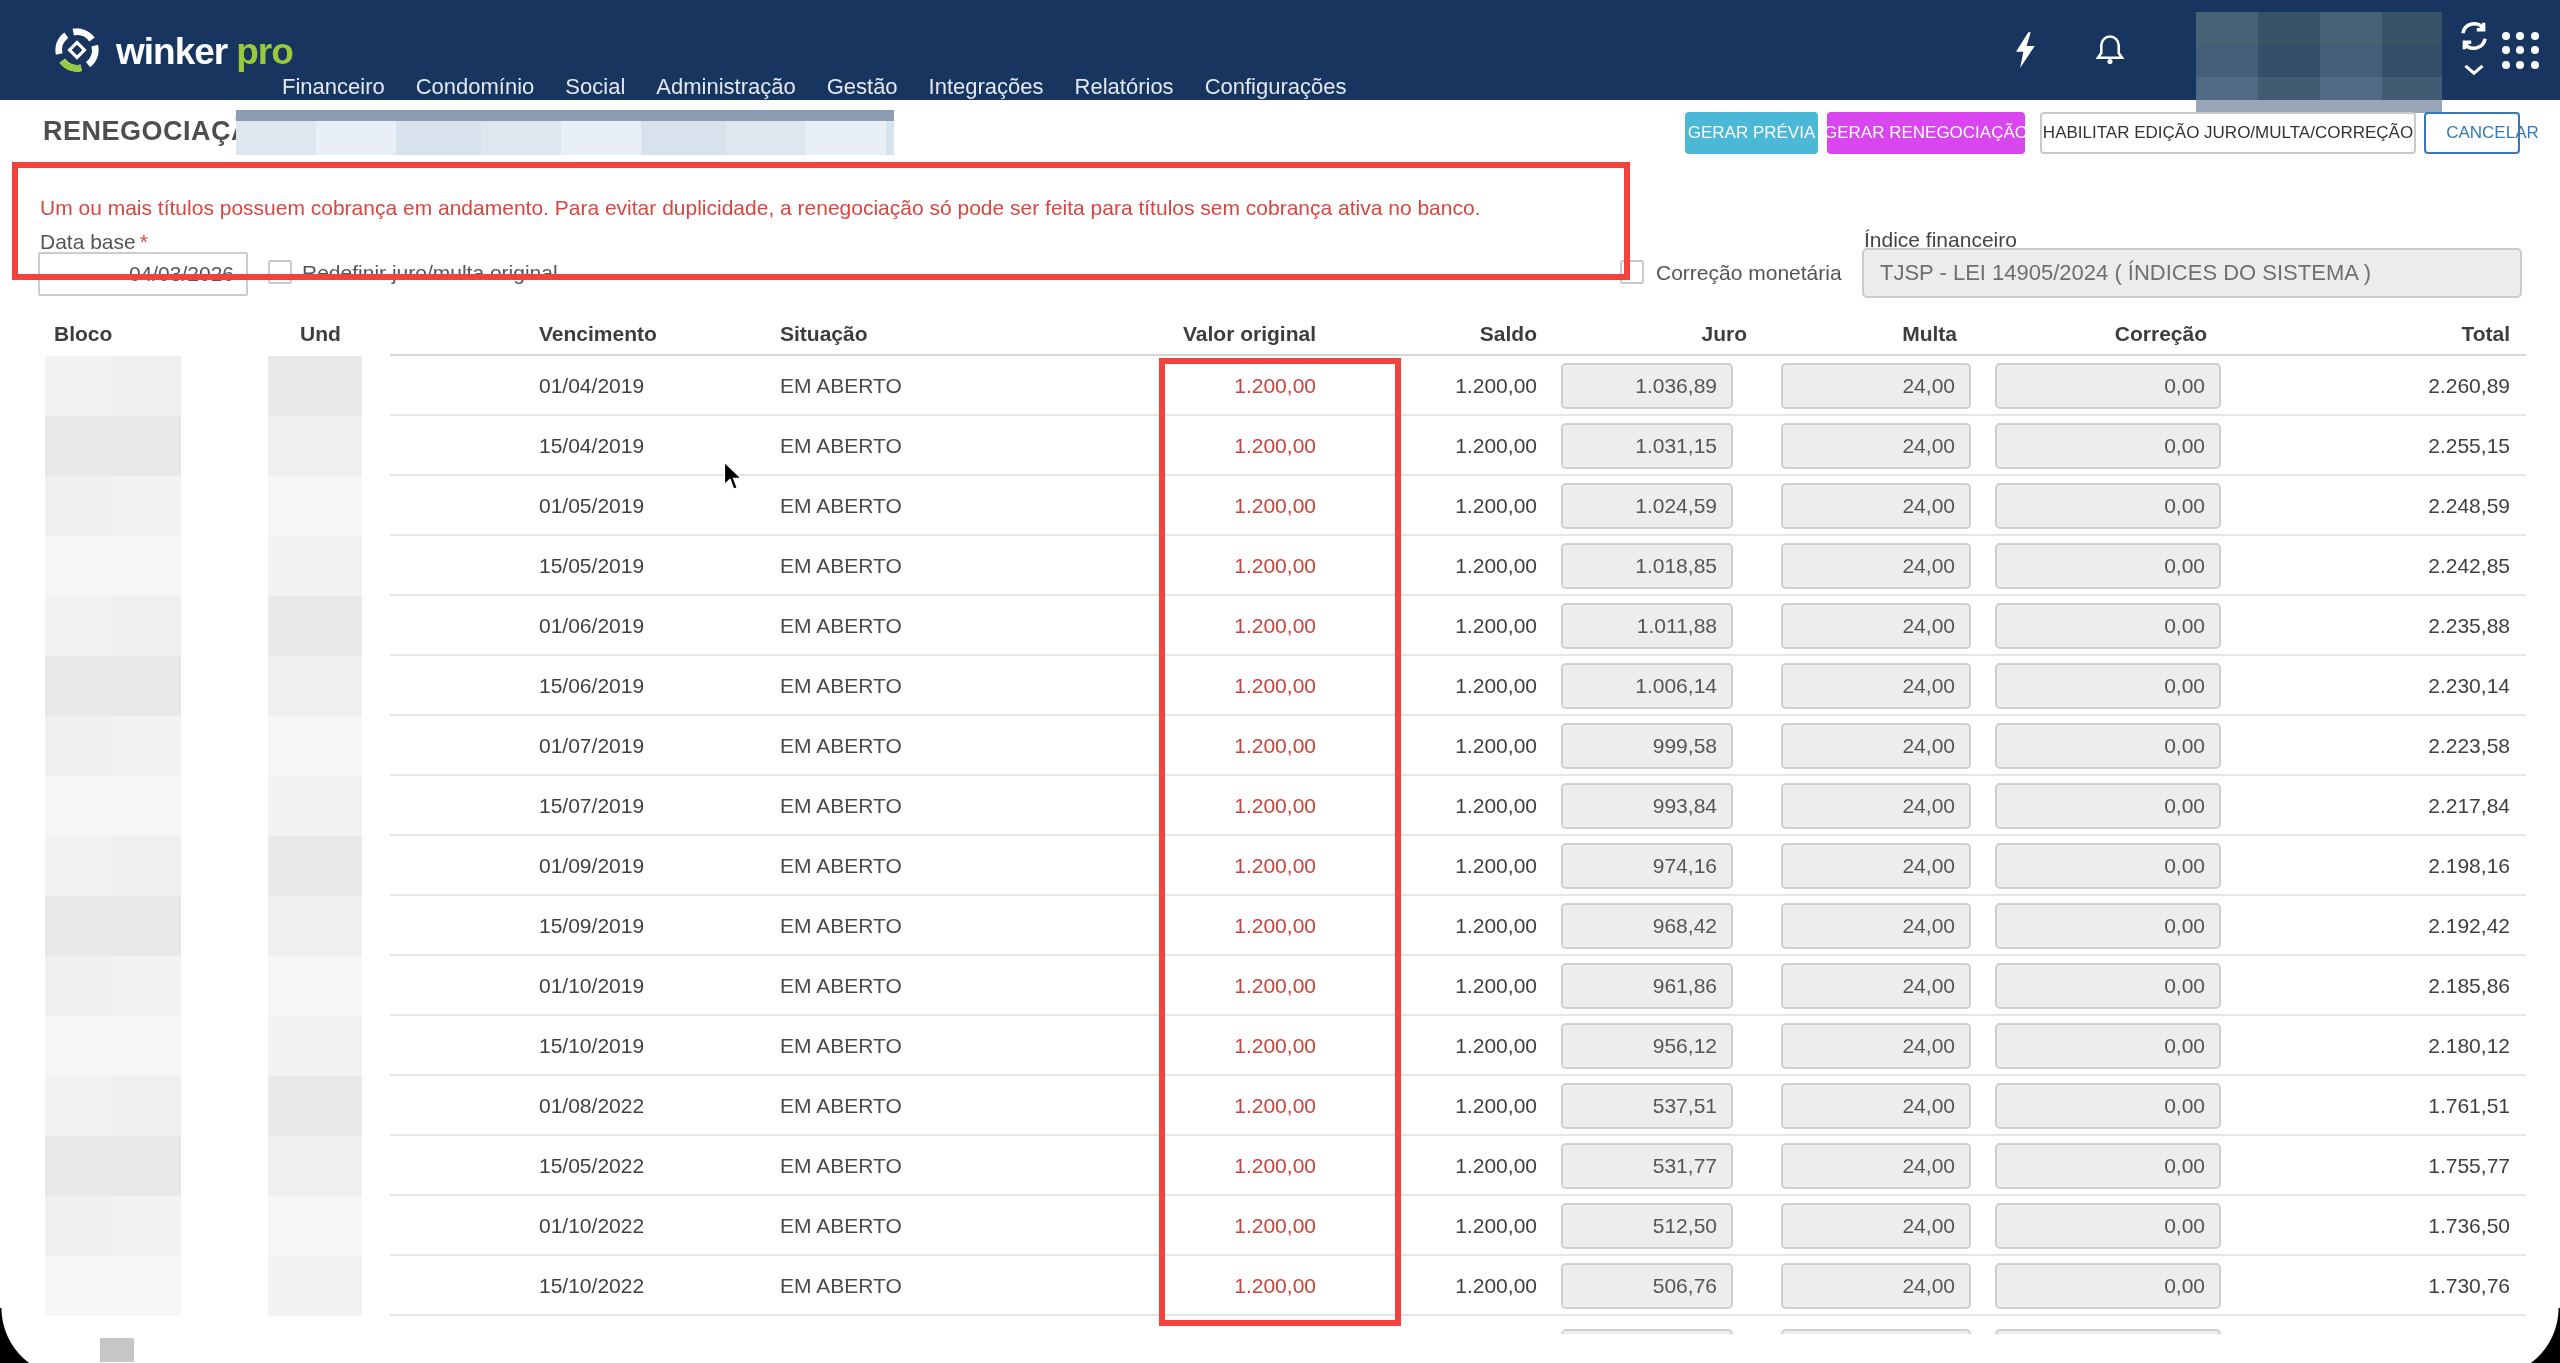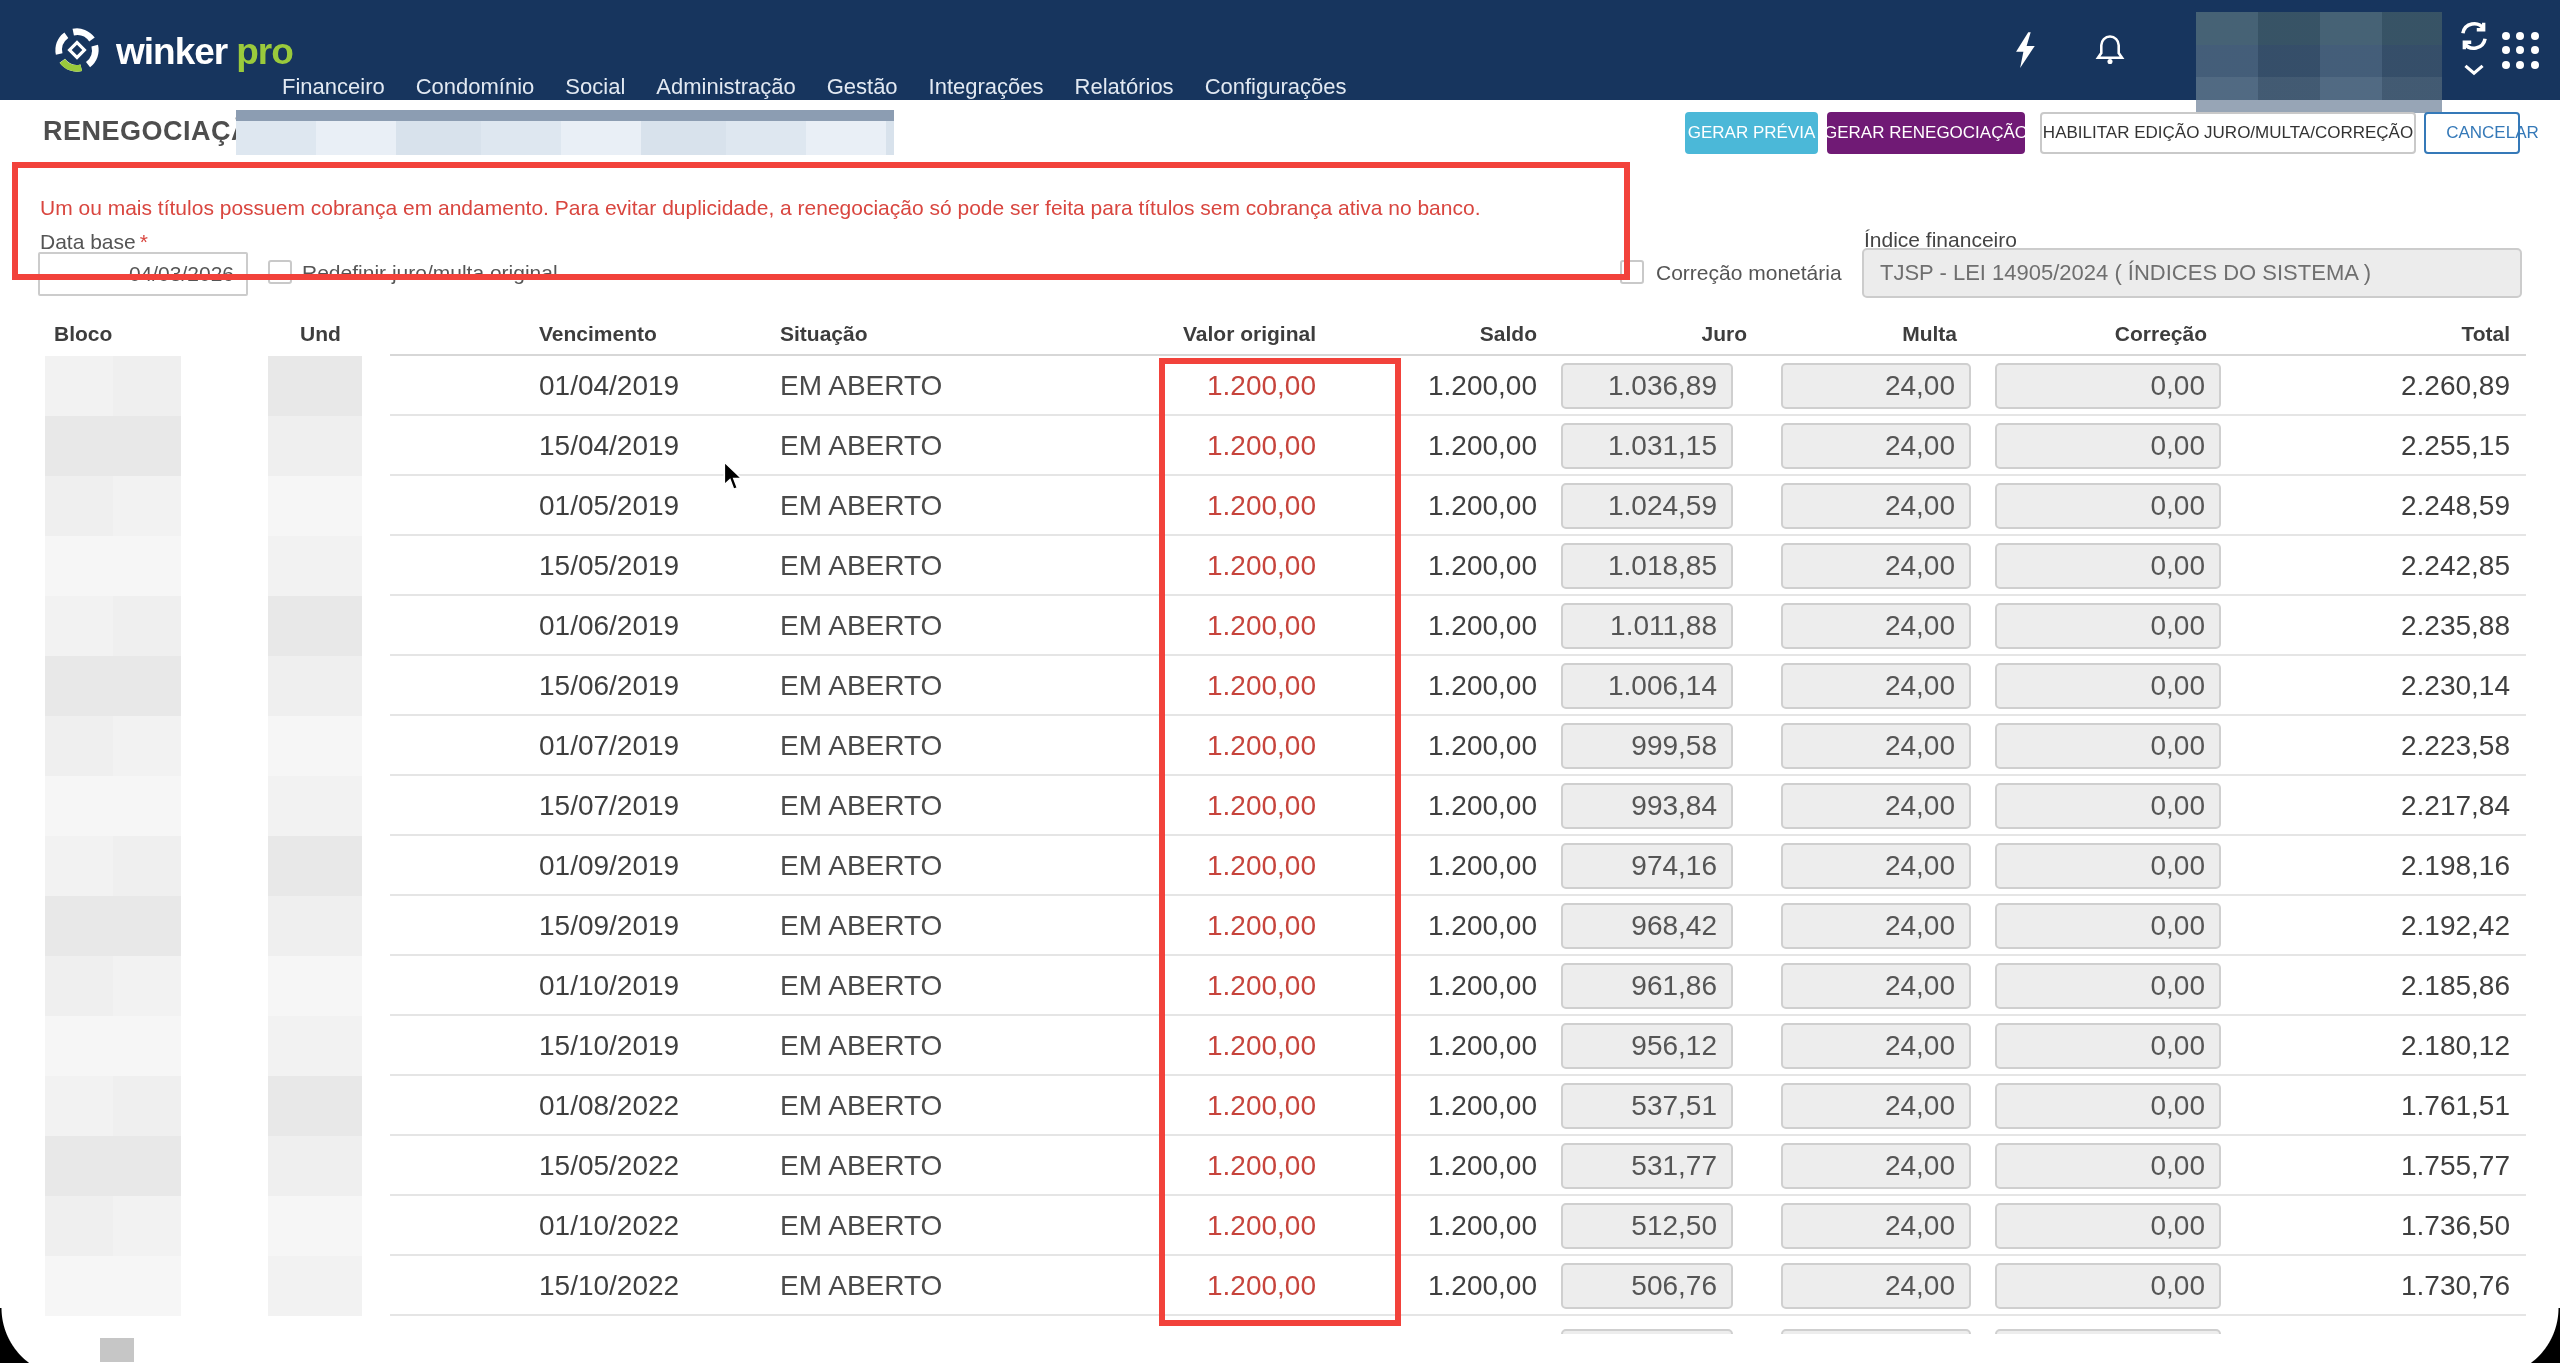--- a/index.html
+++ b/index.html
@@ -29,21 +29,21 @@
   
   .page-title { position:absolute; left:43px; top:116px; font-size:27px; font-weight:bold; color:#4e4e4e; letter-spacing:0.5px; }
   .title-redaction { position:absolute; left:236px; top:110px; width:658px; height:45px;
      background:repeating-linear-gradient(90deg,#dee7f0 0 80px,#e9eff6 80px 160px,#d8e2ec 160px 245px); }
   .title-redaction::before { content:""; position:absolute; left:0; top:0; width:100%; height:11px; background:#8c9db2; }
 
   .hbtn { position:absolute; top:112px; height:42px; border:none; border-radius:4px;
           font-family:inherit; font-size:17px; font-weight:normal; cursor:pointer;
           display:flex; align-items:center; justify-content:center; white-space:nowrap; }
   .btn-previa { left:1685px; width:133px; background:#4bb8d8; color:#fff; }
-  .btn-renegociacao { left:1827px; width:198px; background:#701a75; color:#fff; }
+  .btn-renegociacao { left:1827px; width:198px; background:#d946ef; color:#fff; }
   .btn-habilitar { left:2040px; width:376px; background:#fff; border:2px solid #c9c9c9; color:#333; }
   .btn-cancelar { left:2424px; width:96px; background:#fff; border:2px solid #3579b8; color:#3579b8;padding-left:41px; }
 
   
   .annotation-msg { position:absolute; left:12px; top:162px; width:1618px; height:118px;
      border:6px solid #f2423b; z-index:50; pointer-events:none; }
   .annotation-col { position:absolute; left:1159px; top:358px; width:242px; height:968px;
      border:6px solid #f2423b; z-index:50; pointer-events:none; }
   .alert-text { position:absolute; left:40px; top:196px; font-size:21px; color:#d9463f; width:1560px; }
 
@@ -67,21 +67,21 @@
 
   
   .thead { position:absolute; left:0; top:318px; width:2560px; height:38px; font-size:21px; font-weight:bold; color:#3d3d3d; }
   .thead span { position:absolute; top:4px; white-space:nowrap; }
   .h-bloco { left:54px; } .h-und { left:300px; } .h-venc { left:539px; } .h-sit { left:780px; }
   .h-valor { right:1244px; } .h-saldo { right:1023px; } .h-juro { right:813px; }
   .h-multa { right:603px; } .h-corr { right:353px; } .h-total { right:50px; }
   .thead-line { position:absolute; left:390px; right:34px; top:354px; height:2px; background:#d7d7d7; }
 
   .tbody { position:absolute; left:0; top:356px; width:2560px; }
-  .trow { position:relative; width:2560px; height:60px; font-size:28px; color:#3f3f3f; }
+  .trow { position:relative; width:2560px; height:60px; font-size:21px; color:#3f3f3f; }
   .trow::after { content:""; position:absolute; left:390px; right:34px; bottom:0; height:2px; background:#e5e5e5; }
   .cell { position:absolute; top:0; line-height:60px; white-space:nowrap; }
   .c-venc { left:539px; } .c-sit { left:780px; color:#4a4a4a; }
   .c-valor { right:1244px; color:#c7443c; } .c-saldo { right:1023px; } .c-total { right:50px; }
   .mosaic { position:absolute; top:0; height:60px; }
   .m-bloco { left:45px; width:136px; } .m-und { left:268px; width:94px; }
   .ibox { position:absolute; top:7px; height:46px; background:#ededed; border:2px solid #cfcfcf; border-radius:5px;
      display:flex; align-items:center; justify-content:flex-end; padding-right:14px; color:#555; }
   .i-juro { left:1561px; width:172px; } .i-multa { left:1781px; width:190px; } .i-corr { left:1995px; width:226px; }
   .partial-row { position:absolute; left:0; top:1322px; width:2560px; height:60px; }

